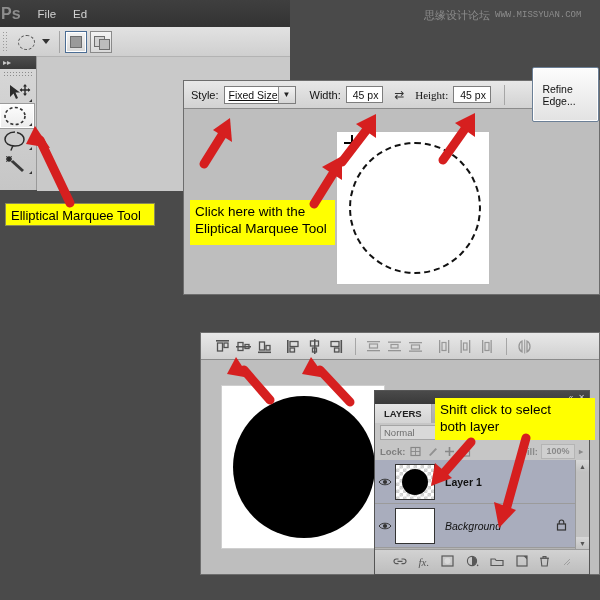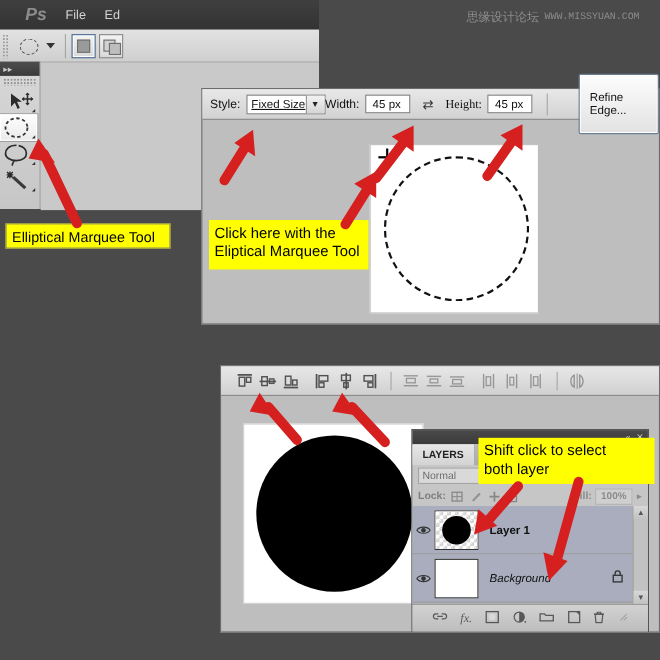--- a/index.html
+++ b/index.html
@@ -14,21 +14,21 @@
   .abs{position:absolute;}
 
   
   #ps-app{left:0;top:0;width:290px;height:190px;background:#c8c8c8;}
   #ps-menubar{
     position:absolute;left:0;top:0;width:290px;height:27px;
     background:linear-gradient(#3f3f3f,#333);
     display:flex;align-items:center;
   }
   #ps-logo{
-    color:#8d8d8d;font-size:16px;font-weight:bold;margin-left:23px;letter-spacing:0px;font-style:italic;
+    color:#8d8d8d;font-size:16px;font-weight:bold;margin-left:1px;letter-spacing:0px;
   }
   .menu-item{color:#d2d2d2;font-size:11.5px;margin-left:17px;}
 
   #ps-optionsbar{
     position:absolute;left:0;top:27px;width:290px;height:29px;
     background:linear-gradient(#e2e2e2,#cfcfcf);
     border-bottom:1px solid #8e8e8e;
     display:flex;align-items:center;
   }
   .grip{
@@ -303,21 +303,21 @@
 </div>
 
 <div id="panel1" class="abs">
 
   <div id="opts-row">
     <span class="lbl">Style:</span>
     <div class="combo">
       <span class="cv">Fixed Size</span>
       <span class="cbtn">▼</span>
     </div>
-    <span class="lbl" style="">Width:</span>
+    <span class="lbl" style="margin-left:14px;">Width:</span>
     <div class="numbox">45 px</div>
     <span class="swapicon">⇄</span>
     <span class="lbl" style="margin-left:11px;font-family:Liberation Serif, serif;">Height:</span>
     <div class="numbox">45 px</div>
     <div class="vsep"></div>
     <div class="btn-refine">Refine Edge...</div>
   </div>
 
   <div id="canvas1">
     <div id="dashcircle">

